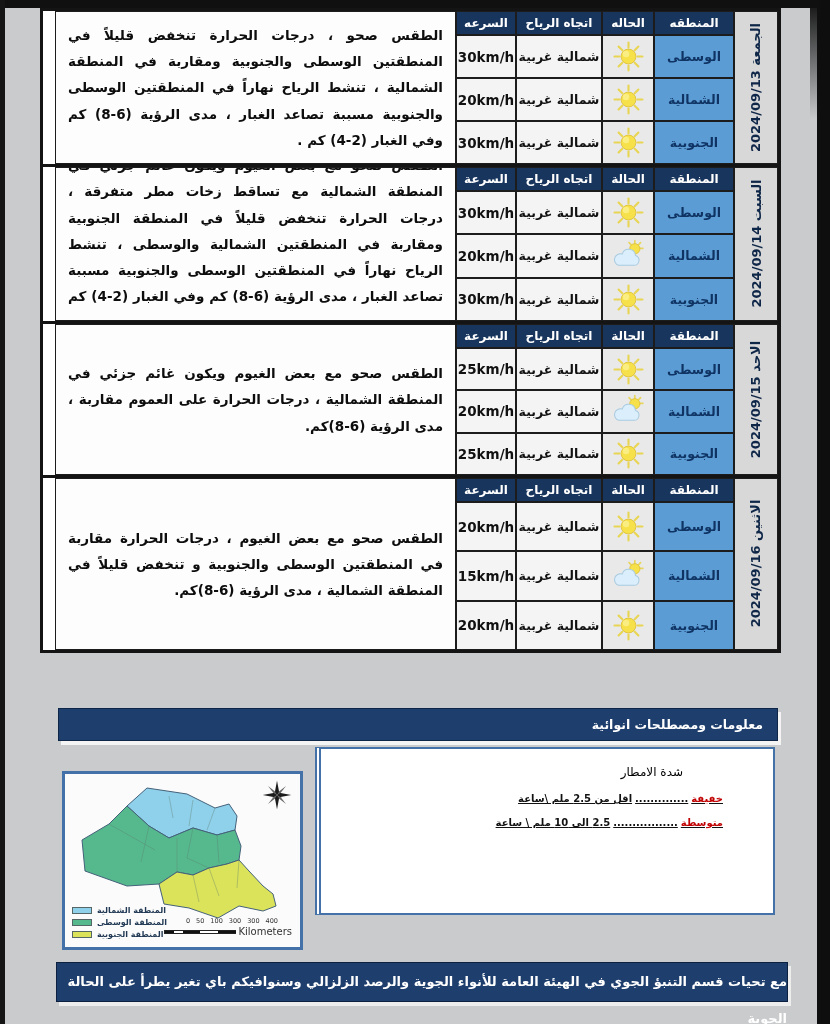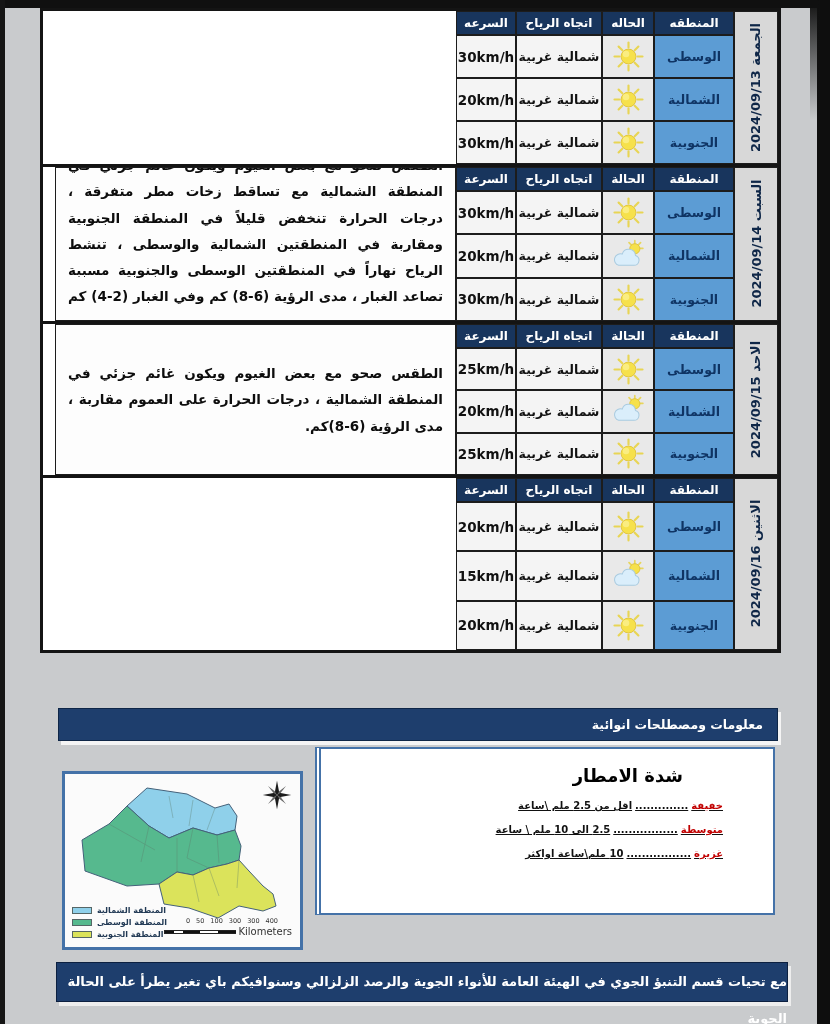--- a/index.html
+++ b/index.html
@@ -84,21 +84,21 @@
   .scale-bar{display:flex;height:4px;border:1px solid #222;flex:1;}
   .scale-bar div{height:100%;}
   .scale-unit{font-size:10px;color:#333;text-align:right;}
 
   
   .rain-box{
     position:absolute;left:315px;top:747px;width:460px;height:168px;
     background:#fff;border:2px solid #4472a8;border-left:6px double #4472a8;
     direction:rtl;padding:16px 50px 0 140px;
   }
-  .rain-title{font-size:18px;font-weight:bold;color:#000;margin-right:40px;margin-bottom:14px;}
+  .rain-title{font-size:12px;font-weight:normal;color:#000;margin-right:40px;margin-bottom:14px;}
   .rain-line{font-size:10px;font-weight:bold;color:#111;text-align:right;margin-bottom:13px;text-decoration:underline;}
   .rain-label{color:var(--red);}
   .rain-dots{margin:0 3px;letter-spacing:.5px;}
 
   
   .footer-band{
     position:absolute;left:56px;top:962px;width:732px;height:40px;
     background:var(--bandnavy);border:1px solid #0c2040;
     color:#fff;font-weight:bold;font-size:13px;line-height:37px;
     text-align:right;direction:rtl;
@@ -116,20 +116,23 @@
 
   <div class="table-box" id="days">
       <section class="day">
     <div class="cell c-date">
       <span class="date-text"><span>الجمعة</span>&nbsp;<span>2024/09/13</span></span>
     </div>
     <div class="cell h h-region">المنطقه</div>
     <div class="cell h h-cond">الحاله</div>
     <div class="cell h h-wind">اتجاه الرياح</div>
     <div class="cell h h-speed">السرعه</div>
+    <div class="cell c-desc">
+      <p>الطقس صحو ، درجات الحرارة تنخفض قليلاً في المنطقتين الوسطى والجنوبية ومقاربة في المنطقة الشمالية ، تنشط الرياح نهاراً في المنطقتين الوسطى والجنوبية مسببة تصاعد الغبار ، مدى الرؤية (6-8) كم وفي الغبار (2-4) كم .</p>
+    </div>
 
   <div class="cell c-region" style="grid-row: 2;">الوسطى</div>
   <div class="cell c-cond" style="grid-row: 2;">
           <svg viewBox="0 0 40 40" width="33" height="33">
             <g stroke="#e8d44d" stroke-width="2.6" stroke-linecap="round" opacity="0.95">
               <line x1="20" y1="3" x2="20" y2="9"></line>
               <line x1="20" y1="31" x2="20" y2="37"></line>
               <line x1="3" y1="20" x2="9" y2="20"></line>
               <line x1="31" y1="20" x2="37" y2="20"></line>
               <line x1="8" y1="8" x2="12.5" y2="12.5"></line>
@@ -321,20 +324,23 @@
   <div class="cell c-speed" style="grid-row: 4;">25km/h</div>
 </section>
       <section class="day">
     <div class="cell c-date">
       <span class="date-text"><span>الاثنين</span>&nbsp;<span>2024/09/16</span></span>
     </div>
     <div class="cell h h-region">المنطقة</div>
     <div class="cell h h-cond">الحالة</div>
     <div class="cell h h-wind">اتجاه الرياح</div>
     <div class="cell h h-speed">السرعة</div>
+    <div class="cell c-desc">
+      <p>الطقس صحو مع بعض الغيوم ، درجات الحرارة مقاربة في المنطقتين الوسطى والجنوبية و تنخفض قليلاً في المنطقة الشمالية ، مدى الرؤية (6-8)كم.</p>
+    </div>
 
   <div class="cell c-region" style="grid-row: 2;">الوسطى</div>
   <div class="cell c-cond" style="grid-row: 2;">
           <svg viewBox="0 0 40 40" width="33" height="33">
             <g stroke="#e8d44d" stroke-width="2.6" stroke-linecap="round" opacity="0.95">
               <line x1="20" y1="3" x2="20" y2="9"></line>
               <line x1="20" y1="31" x2="20" y2="37"></line>
               <line x1="3" y1="20" x2="9" y2="20"></line>
               <line x1="31" y1="20" x2="37" y2="20"></line>
               <line x1="8" y1="8" x2="12.5" y2="12.5"></line>
@@ -452,20 +458,17 @@
 
   <div class="rain-box">
     <div class="rain-title">شدة الامطار</div>
     <div id="rain-lines">
         <div class="rain-line">
     <span class="rain-label">خفيفة</span><span class="rain-dots">..............</span><span class="rain-value">اقل من 2.5  ملم \ساعة</span>
   </div>
         <div class="rain-line">
     <span class="rain-label">متوسطة</span><span class="rain-dots">.................</span><span class="rain-value">2.5 الى 10 ملم \ ساعة</span>
   </div>
-        <div class="rain-line">
-    <span class="rain-label">غزيرة</span><span class="rain-dots">.................</span><span class="rain-value">10 ملم\ساعة اواكثر</span>
-  </div>
       </div>
   </div>
 
   <div class="footer-band">مع تحيات قسم التنبؤ الجوي في الهيئة العامة للأنواء الجوية والرصد الزلزالي وسنوافيكم  باي تغير يطرأ على الحالة الجوية</div>
 </div>
 
 </body></html>

